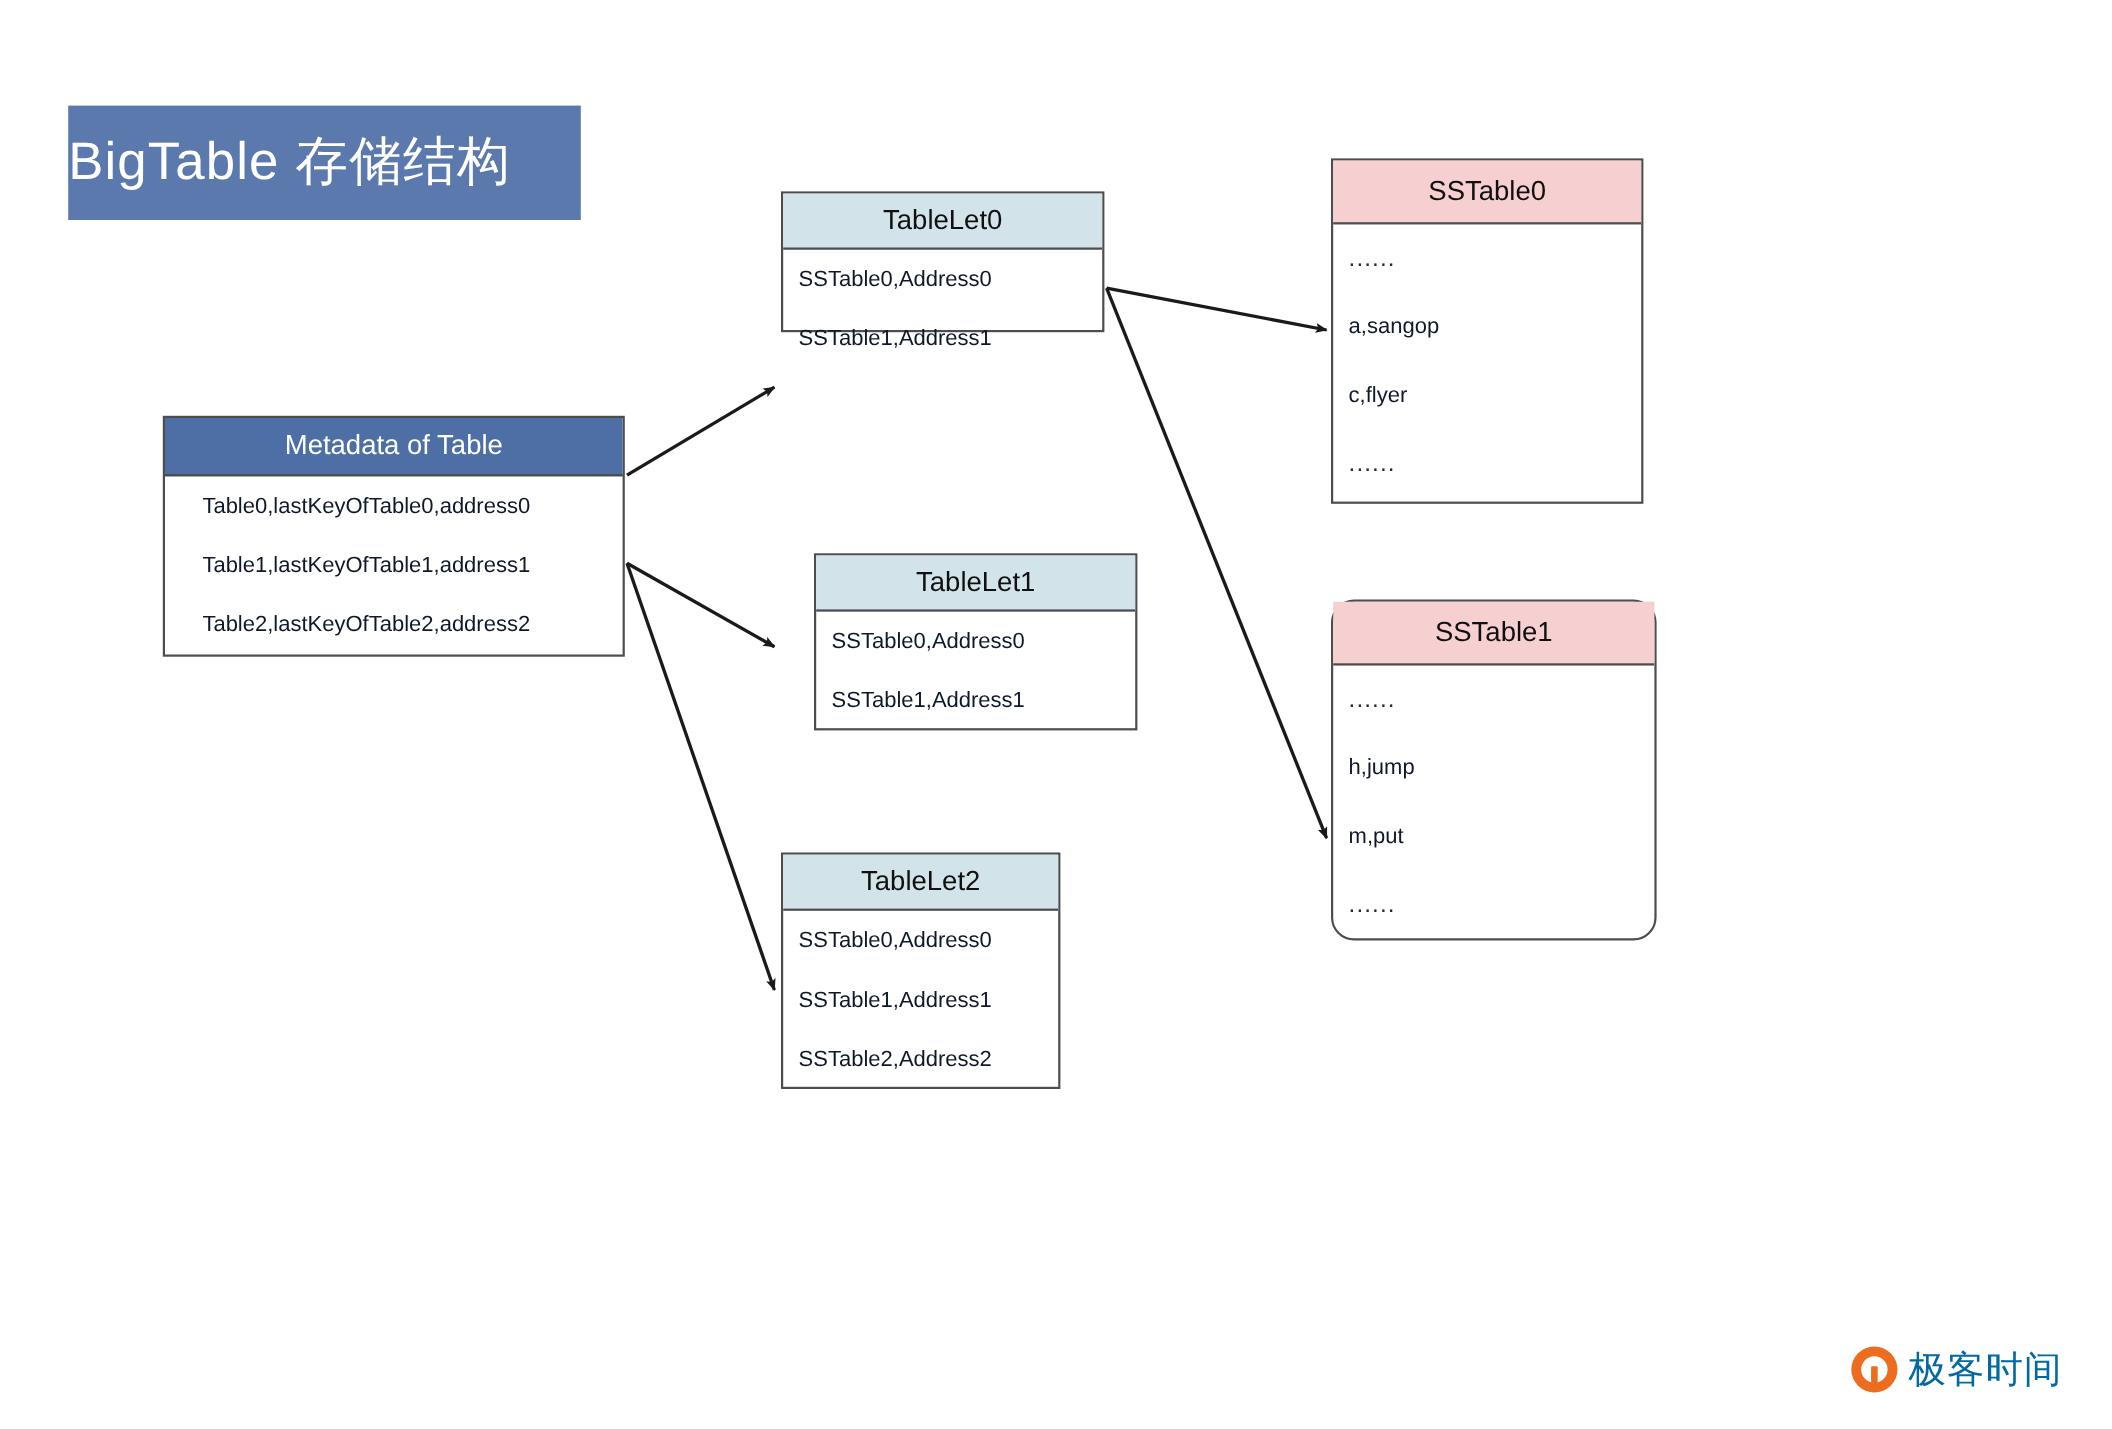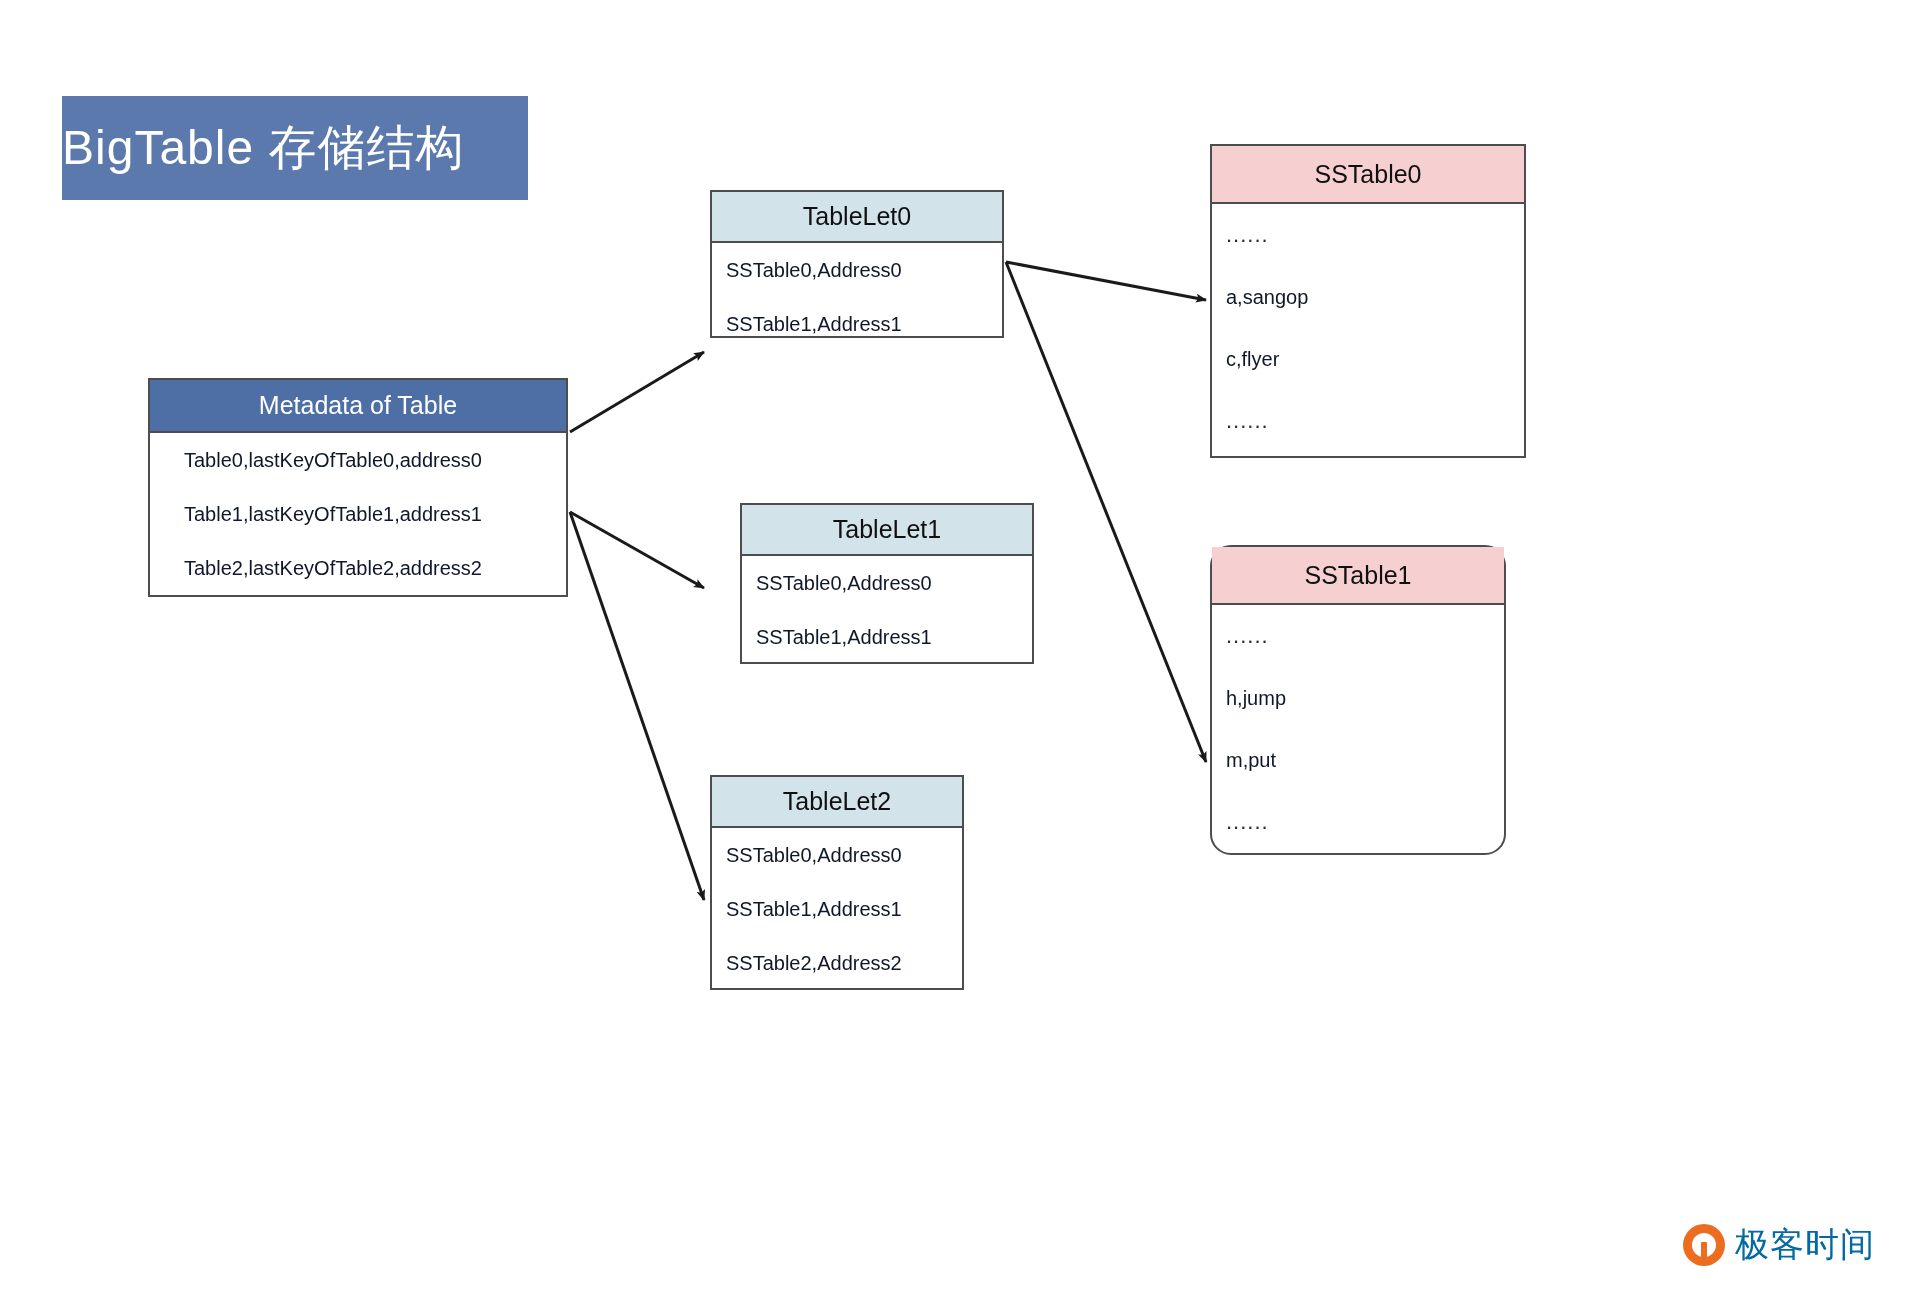--- a/index.html
+++ b/index.html
@@ -91,38 +91,38 @@
   #metadata-box .box-row { height: 54px; }
 
   
   .tablelet .box-header {
     height: 51px;
     background: #D3E3EA;
     color: #101010;
   }
   .tablelet .box-row { height: 54px; }
 
-  #tablelet0-box { left: 710px; top: 190px; width: 294px; height: 148px; }
+  #tablelet0-box { left: 710px; top: 174px; width: 294px; height: 128px; }
   #tablelet0-box .box-body { height: 108px; }
 
   #tablelet1-box { left: 740px; top: 503px; width: 294px; height: 161px; }
   #tablelet1-box .box-body { height: 108px; }
 
   #tablelet2-box { left: 710px; top: 775px; width: 254px; height: 215px; }
   #tablelet2-box .box-body { height: 162px; }
 
   
   .sstable .box-header {
     height: 58px;
     background: #F6CFD1;
     color: #101010;
   }
   .sstable .box-row { height: 62px; }
 
-  #sstable0-box { left: 1210px; top: 144px; width: 316px; height: 314px; }
+  #sstable0-box { left: 1210px; top: 144px; width: 284px; height: 314px; }
   #sstable0-box .box-body { height: 256px; }
 
   #sstable1-box { left: 1210px; top: 545px; width: 296px; height: 310px; border-radius: 21px; }
   #sstable1-box .box-body { height: 252px; }
 
   .dots { color: #2a2a2a; letter-spacing: 1px; font-size: 22px; }
 
   
   #arrow-layer {
     position: absolute;

